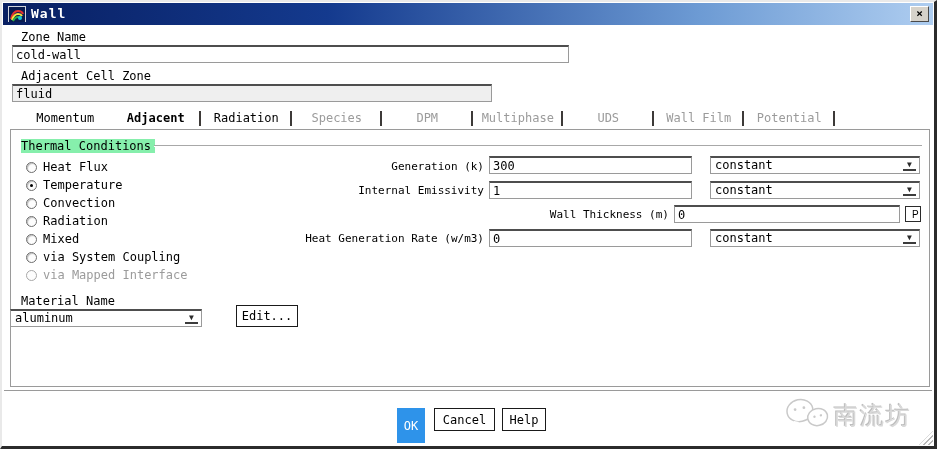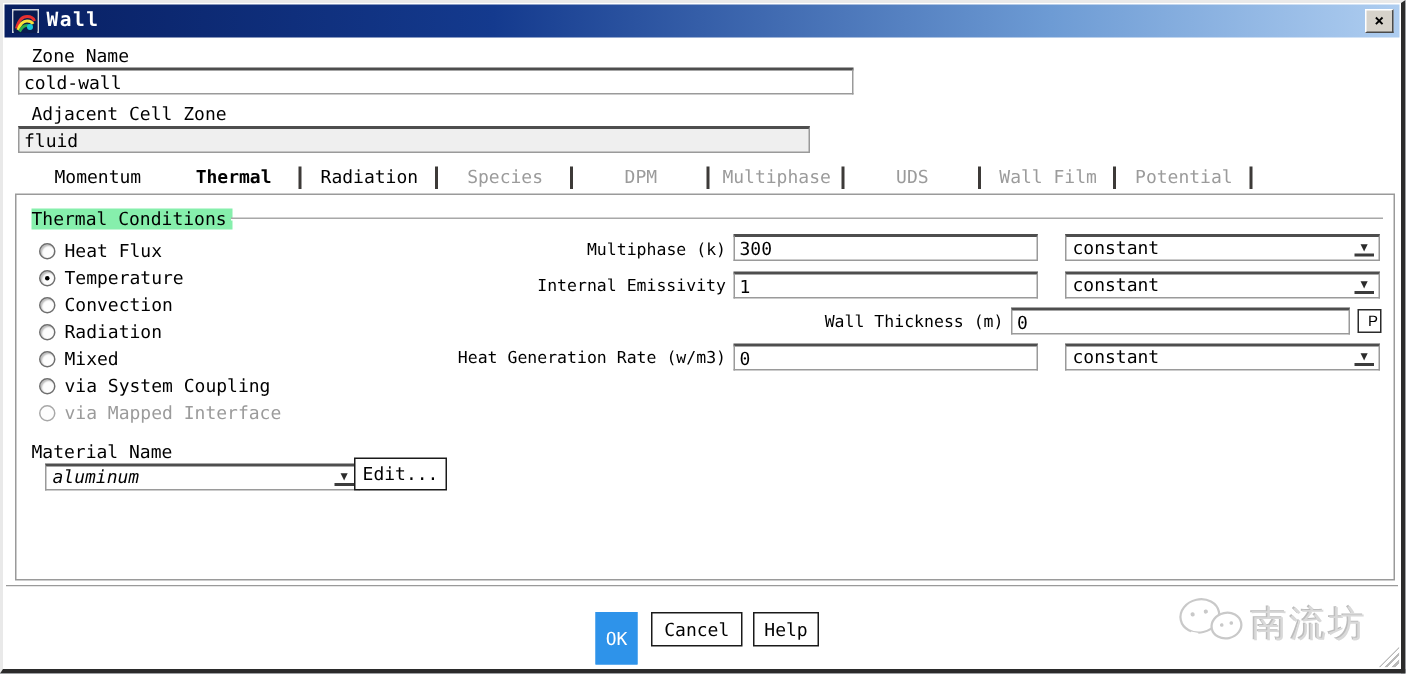--- a/index.html
+++ b/index.html
@@ -19,21 +19,21 @@
   .close-btn{position:absolute;right:4px;top:3px;width:19px;height:16px;background:#d6d2ca;
     border:1px solid;border-color:#ffffff #4a4a4a #4a4a4a #ffffff;
     font-size:11px;font-weight:bold;text-align:center;line-height:14px;color:#000;cursor:default;}
   
   .lbl{position:absolute;font-size:12px;white-space:pre;}
   .field{position:absolute;background:#fff;border:1px solid #9a9a9a;border-top:2px solid #4e4e4e;
     font-family:inherit;font-size:12px;padding:0 3px;height:18px;color:#000;}
   input.field{outline:none;}
   .field.readonly{background:#efefef;}
   #zoneName{left:10px;top:43px;width:557px;}
-  #adjField{left:10px;top:82px;width:528px;}
+  #adjField{left:10px;top:82px;width:480px;}
   
   .tabs{position:absolute;left:18px;top:108px;height:18px;display:flex;}
   .tab{position:relative;width:90.5px;text-align:center;font-size:12px;line-height:17px;cursor:default;}
   .tab.sel{font-weight:bold;}
   .tab.dis{color:#9b9b9b;}
   .tab:not(.first)::after{content:"";position:absolute;right:0;top:1px;width:2px;height:15px;background:#3d3a38;}
   
   .frame{position:absolute;left:8px;top:127px;width:920px;height:258px;border:1px solid #9a9a9a;background:#fff;}
   .group-label{position:absolute;left:19px;top:137px;font-size:12px;background:#86efac;padding-right:4px;}
   .group-line{position:absolute;left:152px;top:143px;width:768px;height:0;border-top:1px solid #a8a8a8;border-bottom:1px solid #fff;}
@@ -90,21 +90,21 @@
     </div>
   </div>
 
   <span class="lbl" style="left:19px;top:28px;">Zone Name</span>
   <input id="zoneName" class="field" value="cold-wall" style="">
   <span class="lbl" style="left:19px;top:67px;">Adjacent Cell Zone</span>
   <input id="adjField" class="field readonly" readonly="" value="fluid" style="">
 
   <div class="tabs">
     <div class="tab first"><span>Momentum</span></div>
-    <div class="tab sel"><span>Thermal</span></div>
+    <div class="tab sel"><span>Adjacent</span></div>
     <div class="tab"><span>Radiation</span></div>
     <div class="tab dis"><span>Species</span></div>
     <div class="tab dis"><span>DPM</span></div>
     <div class="tab dis"><span>Multiphase</span></div>
     <div class="tab dis"><span>UDS</span></div>
     <div class="tab dis"><span>Wall Film</span></div>
     <div class="tab dis"><span>Potential</span></div>
   </div>
 
   <div class="frame"></div>
@@ -126,21 +126,21 @@
   <div class="radio-row" style="top:230px;">
     <span class="radio"></span><span class="rlbl">Mixed</span>
   </div>
   <div class="radio-row" style="top:248px;">
     <span class="radio"></span><span class="rlbl">via System Coupling</span>
   </div>
   <div class="radio-row dis" style="top:266px;">
     <span class="radio"></span><span class="rlbl">via Mapped Interface</span>
   </div>
 
-  <span class="p-label" style="left:222px;top:158px;width:260px;">Multiphase (k)</span>
+  <span class="p-label" style="left:222px;top:158px;width:260px;">Generation (k)</span>
   <input class="field" style="left: 487px; top: 154px; width: 203px;" value="300">
   <div class="combo" style="left:708px;top:154px;width:210px;">
     <span class="ctext">constant</span>
     <span class="carrow">▼</span>
   </div>
 
   <span class="p-label" style="left:222px;top:182px;width:260px;">Internal Emissivity</span>
   <input class="field" style="left: 487px; top: 179px; width: 203px;" value="1">
   <div class="combo" style="left:708px;top:179px;width:210px;">
     <span class="ctext">constant</span>
@@ -152,21 +152,21 @@
   <button class="pbtn" style="left:903px;top:204px;">P</button>
 
   <span class="p-label" style="left:222px;top:230px;width:260px;">Heat Generation Rate (w/m3)</span>
   <input class="field" style="left: 487px; top: 227px; width: 203px;" value="0">
   <div class="combo" style="left:708px;top:227px;width:210px;">
     <span class="ctext">constant</span>
     <span class="carrow">▼</span>
   </div>
 
   <span class="lbl" style="left:19px;top:292px;">Material Name</span>
-  <div class="combo" style="left:28px;top:307px;width:210px;font-style:italic;">
+  <div class="combo" style="left:8px;top:307px;width:192px;">
     <span class="ctext">aluminum</span>
     <span class="carrow">▼</span>
   </div>
   <button class="btn" style="left:234px;top:303px;width:62px;height:22px;">Edit...</button>
 
   <div class="footer-sep"></div>
 
   <button class="btn ok">OK</button>
   <button class="btn cancel">Cancel</button>
   <button class="btn help">Help</button>

